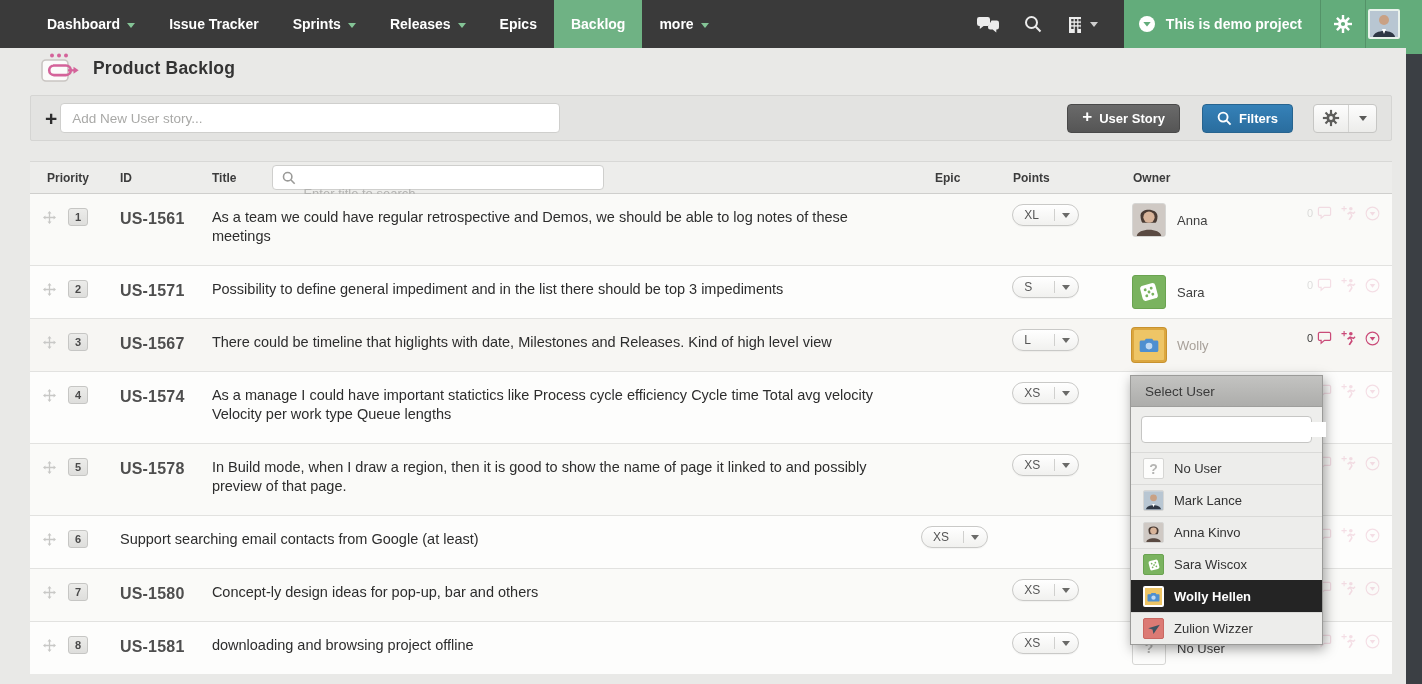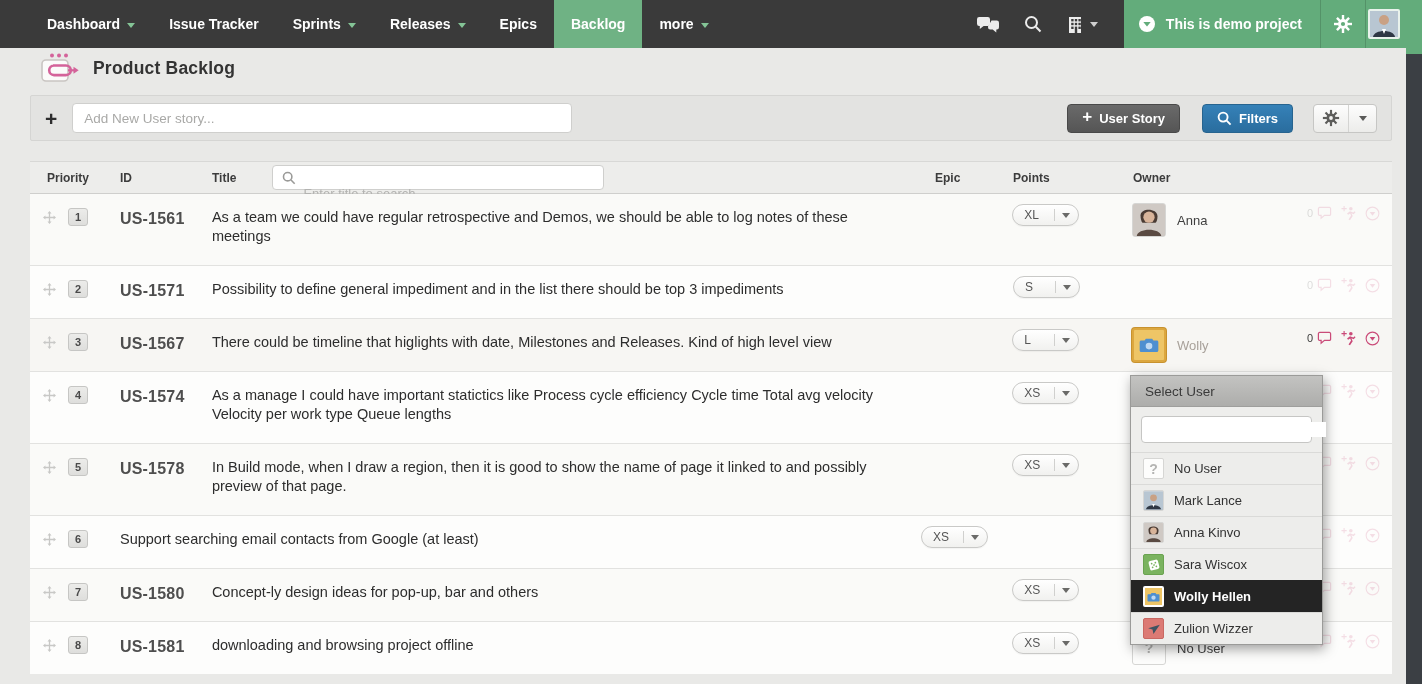--- a/index.html
+++ b/index.html
@@ -25,21 +25,21 @@
   .right-strip { position:absolute; top:54px; right:0; width:16px; height:630px; background:#3b3f44; z-index:30; }
   .right-strip-cap { position:absolute; top:48px; right:0; width:16px; height:6px; background:#63ac7b; z-index:30; }
 
   
   .content { position:absolute; top:38px; left:0; width:1406px; height:636px; overflow:hidden; }
   .page-header { display:flex; align-items:center; gap:13px; padding:13px 0 10px 40px; height:57px; }
   .page-title { font-size:17.5px; font-weight:bold; color:#333; letter-spacing:.2px; }
 
   .toolbar { margin:0 14px 0 30px; height:46px; background:#e3e3e1; border:1px solid #d5d5d3; border-radius:2px; display:flex; align-items:center; padding:0 14px; }
   .add-plus { font-size:21px; font-weight:bold; color:#2e2e2e; line-height:1; cursor:pointer; }
-  .add-input { margin-left:15px; width:500px; height:30px; border:1px solid #cfcfcd; border-radius:4px; padding:0 11px; font-size:13.5px; color:#555; background:#fff; outline:none; font-family:"Liberation Sans",sans-serif; }
+  .add-input { margin-left:3px; width:500px; height:30px; border:1px solid #cfcfcd; border-radius:4px; padding:0 11px; font-size:13.5px; color:#555; background:#fff; outline:none; font-family:"Liberation Sans",sans-serif; }
   .add-input::placeholder { color:#a9a9a7; }
   .tb-spacer { flex:1; }
   .btn { height:29px; border-radius:4px; display:flex; align-items:center; gap:7px; padding:0 14px; font-size:13px; font-weight:bold; color:#fff; cursor:pointer; }
   .btn-userstory { background:linear-gradient(#6a6a6a,#555); border:1px solid #494949; }
   .btn-userstory .plus { font-size:17px; font-weight:bold; margin-top:-2px; }
   .btn-filters { background:linear-gradient(#3581b8,#2a6d9e); border:1px solid #27648f; margin-left:22px; }
   .btn-gearsplit { margin-left:20px; height:29px; background:linear-gradient(#fdfdfd,#ececea); border:1px solid #c6c6c4; border-radius:4px; display:flex; align-items:stretch; cursor:pointer; }
   .seg-gear { width:35px; display:flex; align-items:center; justify-content:center; border-right:1px solid #d4d4d2; }
   .seg-caret { width:27px; display:flex; align-items:center; justify-content:center; }
   .caret-dark { width:0; height:0; border-left:4.5px solid transparent; border-right:4.5px solid transparent; border-top:5.5px solid #5a5a58; }
@@ -328,20 +328,35 @@
       <div class="c-id">US-1571</div>
       <div class="c-title">Possibility to define general impediment and in the list there should be top 3 impediments</div>
       <div class="c-epic"></div>
       <div class="c-points">
           <div class="points-pill">
             <span>S</span>
             <span class="pill-div"></span>
             <span class="pill-caret"></span>
           </div>
         </div>
+      <div class="c-owner">
+        <span class="avatar dice">
+            <svg width="26" height="26" viewBox="0 0 20 20">
+              <g transform="rotate(-15 10 10)">
+                <rect x="4" y="4" width="12" height="12" rx="2.5" fill="#fff"></rect>
+                <circle cx="7.6" cy="7.6" r="1.1" fill="#7ab35f"></circle>
+                <circle cx="12.4" cy="7.6" r="1.1" fill="#7ab35f"></circle>
+                <circle cx="10" cy="10" r="1.1" fill="#7ab35f"></circle>
+                <circle cx="7.6" cy="12.4" r="1.1" fill="#7ab35f"></circle>
+                <circle cx="12.4" cy="12.4" r="1.1" fill="#7ab35f"></circle>
+              </g>
+            </svg>
+          </span>
+        <span class="owner-name">Sara</span>
+      </div>
       <div class="c-icons">
         <span class="cnt">0</span>
         <span class="ic">
             <svg width="15" height="14" viewBox="0 0 16 14" fill="none" stroke="#ca4a78" stroke-width="1.3">
               <path d="M1.5 2.4A1.3 1.3 0 0 1 2.8 1.1h10.4a1.3 1.3 0 0 1 1.3 1.3v5.8a1.3 1.3 0 0 1-1.3 1.3H8l-3.6 3v-3H2.8a1.3 1.3 0 0 1-1.3-1.3z"></path>
             </svg>
           </span>
         <span class="ic">
             <svg width="15" height="15" viewBox="0 0 16 16" fill="#ca4a78">
               <path d="M2.7 0h1.2v2.2h2.2v1.2H3.9v2.2H2.7V3.4H.5V2.2h2.2z"></path>

